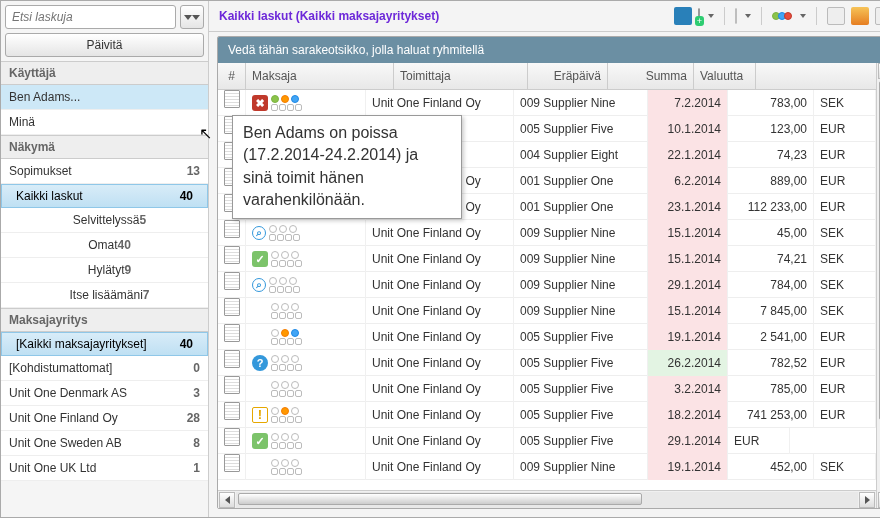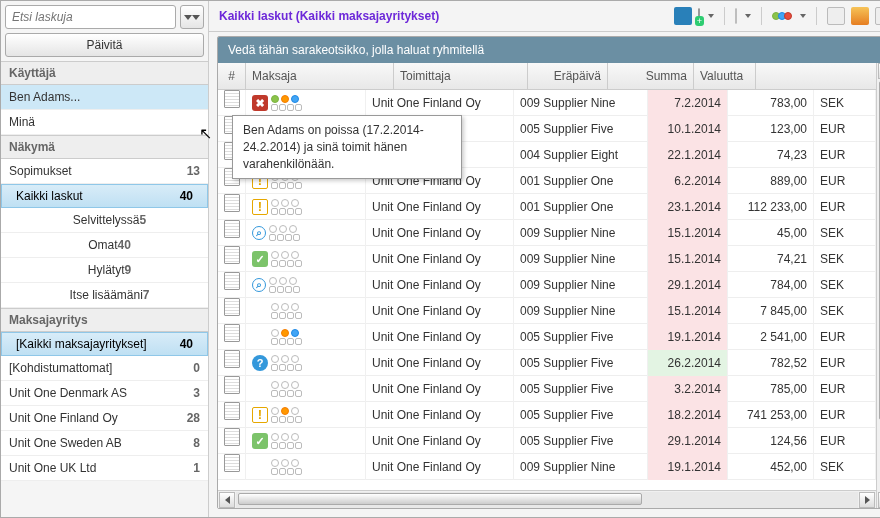--- a/index.html
+++ b/index.html
@@ -59,21 +59,21 @@
   .hs-track{flex:1;height:16px;background:#e8e8e8;position:relative;} .hs-thumb{position:absolute;left:2px;top:1px;height:12px;width:65%;background:linear-gradient(#fff,#ccc);border:1px solid #aaa;border-radius:2px;}
   .arr-l{width:0;height:0;border-top:4px solid transparent;border-bottom:4px solid transparent;border-right:5px solid #555;}
   .arr-r{width:0;height:0;border-top:4px solid transparent;border-bottom:4px solid transparent;border-left:5px solid #555;}
 
   .vscroll{width:18px;background:#f0f0f0;border-left:1px solid #ccc;display:flex;flex-direction:column;}
   .vs-track{flex:1;position:relative;} .vs-thumb{position:absolute;left:2px;top:2px;width:12px;height:82%;background:linear-gradient(90deg,#fff,#ccc);border:1px solid #aaa;border-radius:2px;}
 
   .grid-container{flex:1;display:flex;overflow:hidden;}
   .grid-inner{flex:1;display:flex;flex-direction:column;overflow:hidden;}
 
-  .tooltip { position:absolute; left:232px; top:115px; background:#fff; border:1px solid #999; padding:6px 10px; font-size:12px; color:#333; box-shadow:2px 2px 4px rgba(0,0,0,0.2); max-width:230px; line-height:1.4; z-index:50;}
+  .tooltip { position:absolute; left:232px; top:115px; background:#fff; border:1px solid #999; padding:6px 10px; font-size:16px; color:#333; box-shadow:2px 2px 4px rgba(0,0,0,0.2); max-width:230px; line-height:1.4; z-index:50;}
   .cursor { position:absolute; left:199px; top:124px; z-index:60; font-size:16px; color:#000; pointer-events:none;}
 </style>
 </head>
 <body>
 
 <div class="app">
   <div class="sidebar">
     <div class="search-row">
       <input class="search-input" placeholder="Etsi laskuja" style="">
       <div class="chev-btn">
@@ -537,21 +537,20 @@
                       <div class="bx"></div>
                       <div class="bx"></div>
                       <div class="bx"></div>
                       <div class="bx"></div>
                     </div>
                   </div>
                 </div>
                 <div class="gc col-mak">Unit One Finland Oy</div>
                 <div class="gc col-toi">005 Supplier Five</div>
                 <div class="gc col-era">29.1.2014</div>
-                <div class="gc col-sum">124,56</div>
                 <div class="gc col-val">EUR</div>
               </div>
               <div class="grow">
                 <div class="gc col-idx">
                   <div class="doc-ico"></div>
                 </div>
                 <div class="gc col-tila">
                   <div style="width:16px;"></div>
                   <div class="boxcluster">
                     <div class="dots">

